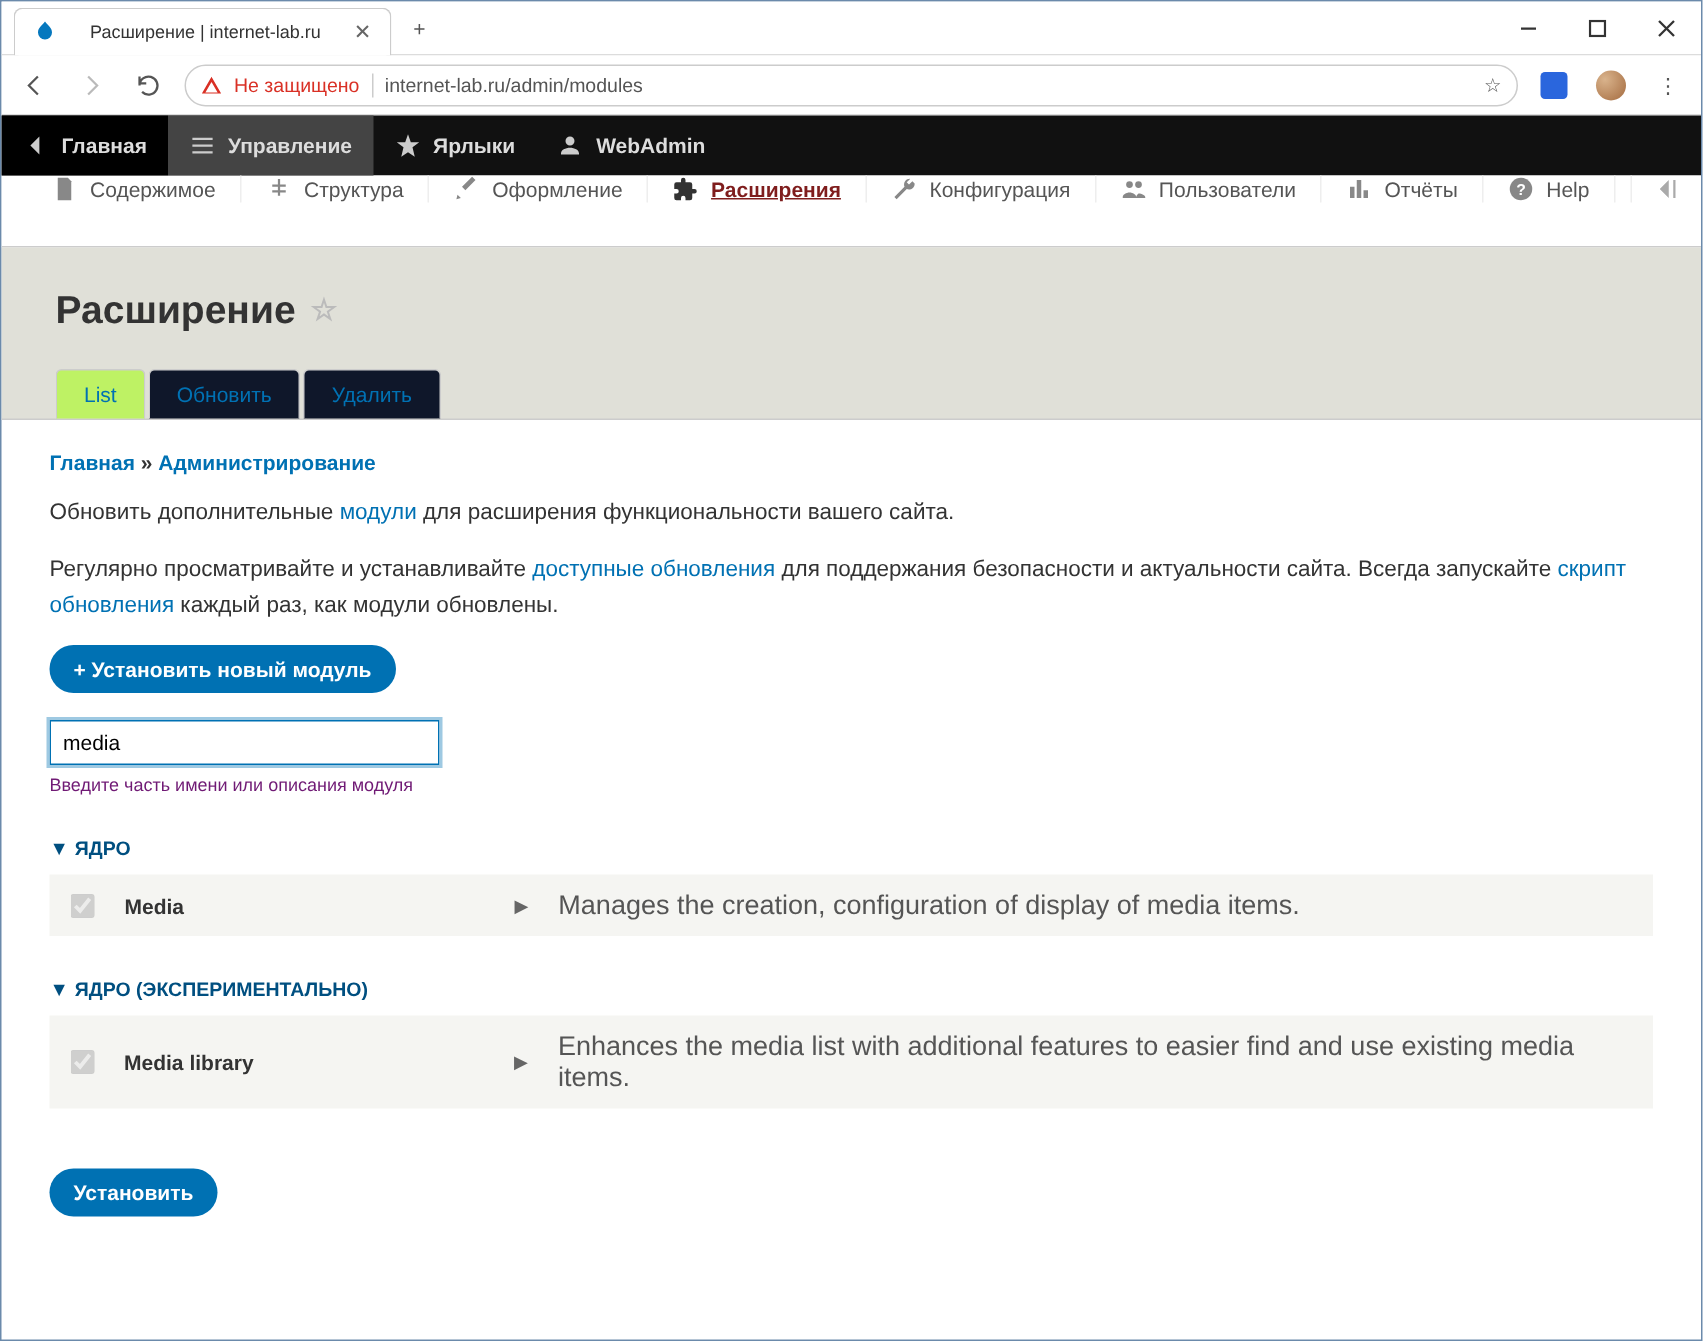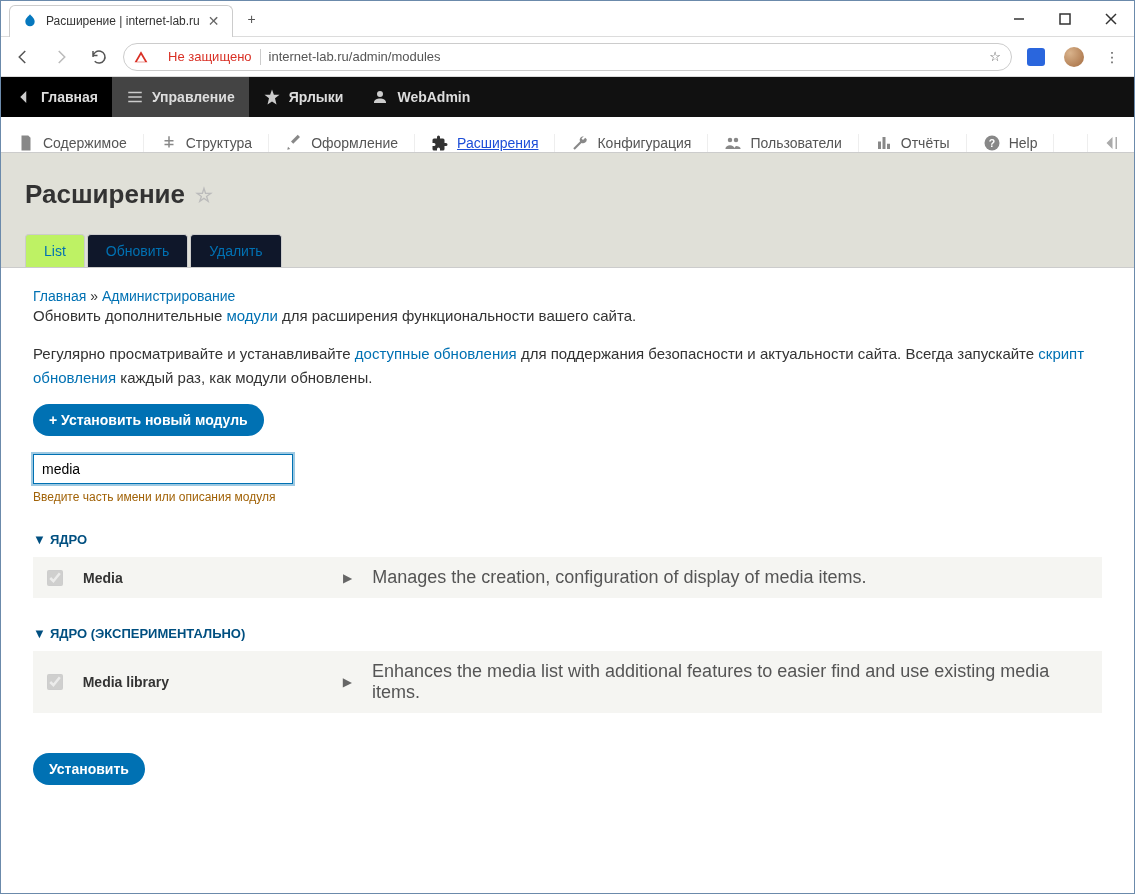--- a/index.html
+++ b/index.html
@@ -1,63 +1,63 @@
 <!DOCTYPE html>
 <html><head>
 <meta charset="utf-8">
 <style>
   * { box-sizing: border-box; margin: 0; padding: 0; }
   body { font-family: "Lucida Grande", "Segoe UI", Arial, sans-serif; font-size: 14px; color: #333; background: #fff; width: 1135px; height: 894px; overflow: hidden; border: 1px solid #6b8aab; }
   
   .titlebar { height: 36px; display: flex; align-items: center; background: #fff; border-bottom: 1px solid #dcdcdc; }
-  .tab { display: flex; align-items: center; gap: 8px; height: 32px; padding: 0 12px; margin: 4px 0 0 8px; border: 1px solid #ccc; border-bottom: none; border-radius: 6px 6px 0 0; background: #fff; min-width: 200px; font-size: 12px;}
+  .tab { display: flex; align-items: center; gap: 22px; height: 32px; padding: 0 12px; margin: 4px 0 0 8px; border: 1px solid #ccc; border-bottom: none; border-radius: 6px 6px 0 0; background: #fff; min-width: 200px; font-size: 12px;}
   .tab .favicon { width: 16px; height: 16px; }
   .tab .close { margin-left: auto; color: #666; font-size: 14px; }
   .new-tab { width: 26px; height: 26px; display:flex; align-items:center; justify-content:center; color:#555; margin-left:6px;}
   .win-controls { margin-left: auto; display: flex; }
   .win-controls div { width: 46px; height: 30px; display:flex; align-items:center; justify-content:center; color:#333;}
   .addrbar { height: 40px; display: flex; align-items: center; gap: 10px; padding: 0 8px; border-bottom: 1px solid #dcdcdc; background:#fff;}
   .addrbar .navbtn { width: 28px; height: 28px; display:flex; align-items:center; justify-content:center; color:#555; border-radius:50%; }
   .addrbar .url { flex: 1; display:flex; align-items:center; gap:8px; height: 28px; border:1px solid #ccc; border-radius: 14px; padding: 0 10px; font-size: 13px; color:#555;}
-  .addrbar .url .warn { color:#d93025; display:flex; align-items:center; gap:20px; }
+  .addrbar .url .warn { color:#d93025; display:flex; align-items:center; gap:8px; }
   .addrbar .url .sep { width:1px; height:16px; background:#ccc;}
   .addrbar .iconbtn { width:28px; height:28px; display:flex; align-items:center; justify-content:center; color:#555;}
   .ext-icon { width:18px; height:18px; border-radius:3px;}
   .avatar { width:20px; height:20px; border-radius:50%; background: radial-gradient(circle at 30% 30%, #d9b38c,#a46b3f);}
   
   .toolbar { background: #111; color: #fff; display:flex; align-items:stretch; height:40px;}
   .toolbar .item { display:flex; align-items:center; gap:8px; padding:0 14px; font-weight:bold; font-size:14px; color:#ddd;}
   .toolbar .item.back { background:#000;}
   .toolbar .item.active { background:#444;}
   .toolbar .ic { width:18px; height:18px; fill:#ccc; }
   
-  .adminmenu { background:#fff; border-bottom:1px solid #ccc; display:flex; align-items:flex-end; height:36px;}
+  .adminmenu { background:#fff; border-bottom:1px solid #ccc; display:flex; align-items:flex-start; height:48px;padding-left:17px;}
   .adminmenu .item { display:flex; align-items:center; gap:8px; padding:0 16px; color:#555; font-size:14px; border-right:1px solid #eee;}
-  .adminmenu .item.active { color:#1d4ed8; font-weight:normal; }
+  .adminmenu .item.active { color:#7f1d1d; font-weight:bold; }
   .adminmenu .item.active .lbl { text-decoration: underline; }
   .adminmenu .ic { width:18px; height:18px; fill:#888;}
   .adminmenu .collapse { margin-left:auto; padding:0 14px; display:flex; align-items:center; color:#aaa; border-left:1px solid #eee;}
   
-  .page-header { background:#e0e0d8; padding: 26px 32px 0 24px; border-bottom:1px solid #ccc;}
+  .page-header { background:#e0e0d8; padding: 26px 32px 0 36px; border-bottom:1px solid #ccc;}
   .page-title { font-size: 26px; font-weight:bold; color:#333; display:flex; align-items:center; gap:10px;}
   .page-title .star { color:#bbb; font-size:20px;}
   .tabsrow { display:flex; gap:2px; margin-top:24px;}
   .tabsrow .ptab { border:1px solid #ccc; border-bottom:none; background:#0f172a; padding:8px 18px; border-radius:4px 4px 0 0; color:#0071b3; font-size:14px;}
   .tabsrow .ptab.active { background:#bef264; color:#0071b3;}
   
   .content { padding: 20px 32px;}
-  .breadcrumb { font-size:14px; }
+  .breadcrumb { font-size:14px; margin-bottom:14px;font-weight:bold;}
   .breadcrumb a { color:#0071b3; text-decoration:none;}
   .para { font-size:15px; line-height:1.6; margin-bottom:14px; color:#333;}
   .para a { color:#0071b3; text-decoration:none;}
   .btn { display:inline-block; background:#0071b3; color:#fff; font-weight:bold; padding:8px 16px; border-radius:20px; font-size:14px; border:none;}
   .btn.primary { background:#0071b3;}
   .filter { margin-top:18px;}
   .filter input { width:260px; padding:6px 8px; border:1px solid #0071b3; outline:2px solid #9ec9e2; font-size:14px;}
-  .filter .desc { font-size:12px; color:#a16207; margin-top:6px;}
+  .filter .desc { font-size:12px; color:#701a75; margin-top:6px;}
   .section-head { margin-top:28px; font-size:13px; font-weight:bold; color:#004f80; display:flex; align-items:center; gap:4px; text-transform:uppercase;}
   .module-row { margin-top:10px; background:#f5f5f2; display:flex; align-items:center; padding:10px 14px; gap:20px;}
   .module-row input[type=checkbox]{ width:16px; height:16px;}
   .module-row .name { font-weight:bold; color:#333; min-width:240px;}
   .module-row .expand { color:#666; font-size:12px;}
   .module-row .descr { color:#555; font-size:18px;}
   .install-row { margin-top:40px;}
   a { cursor:default; }
 </style>
 </head>

